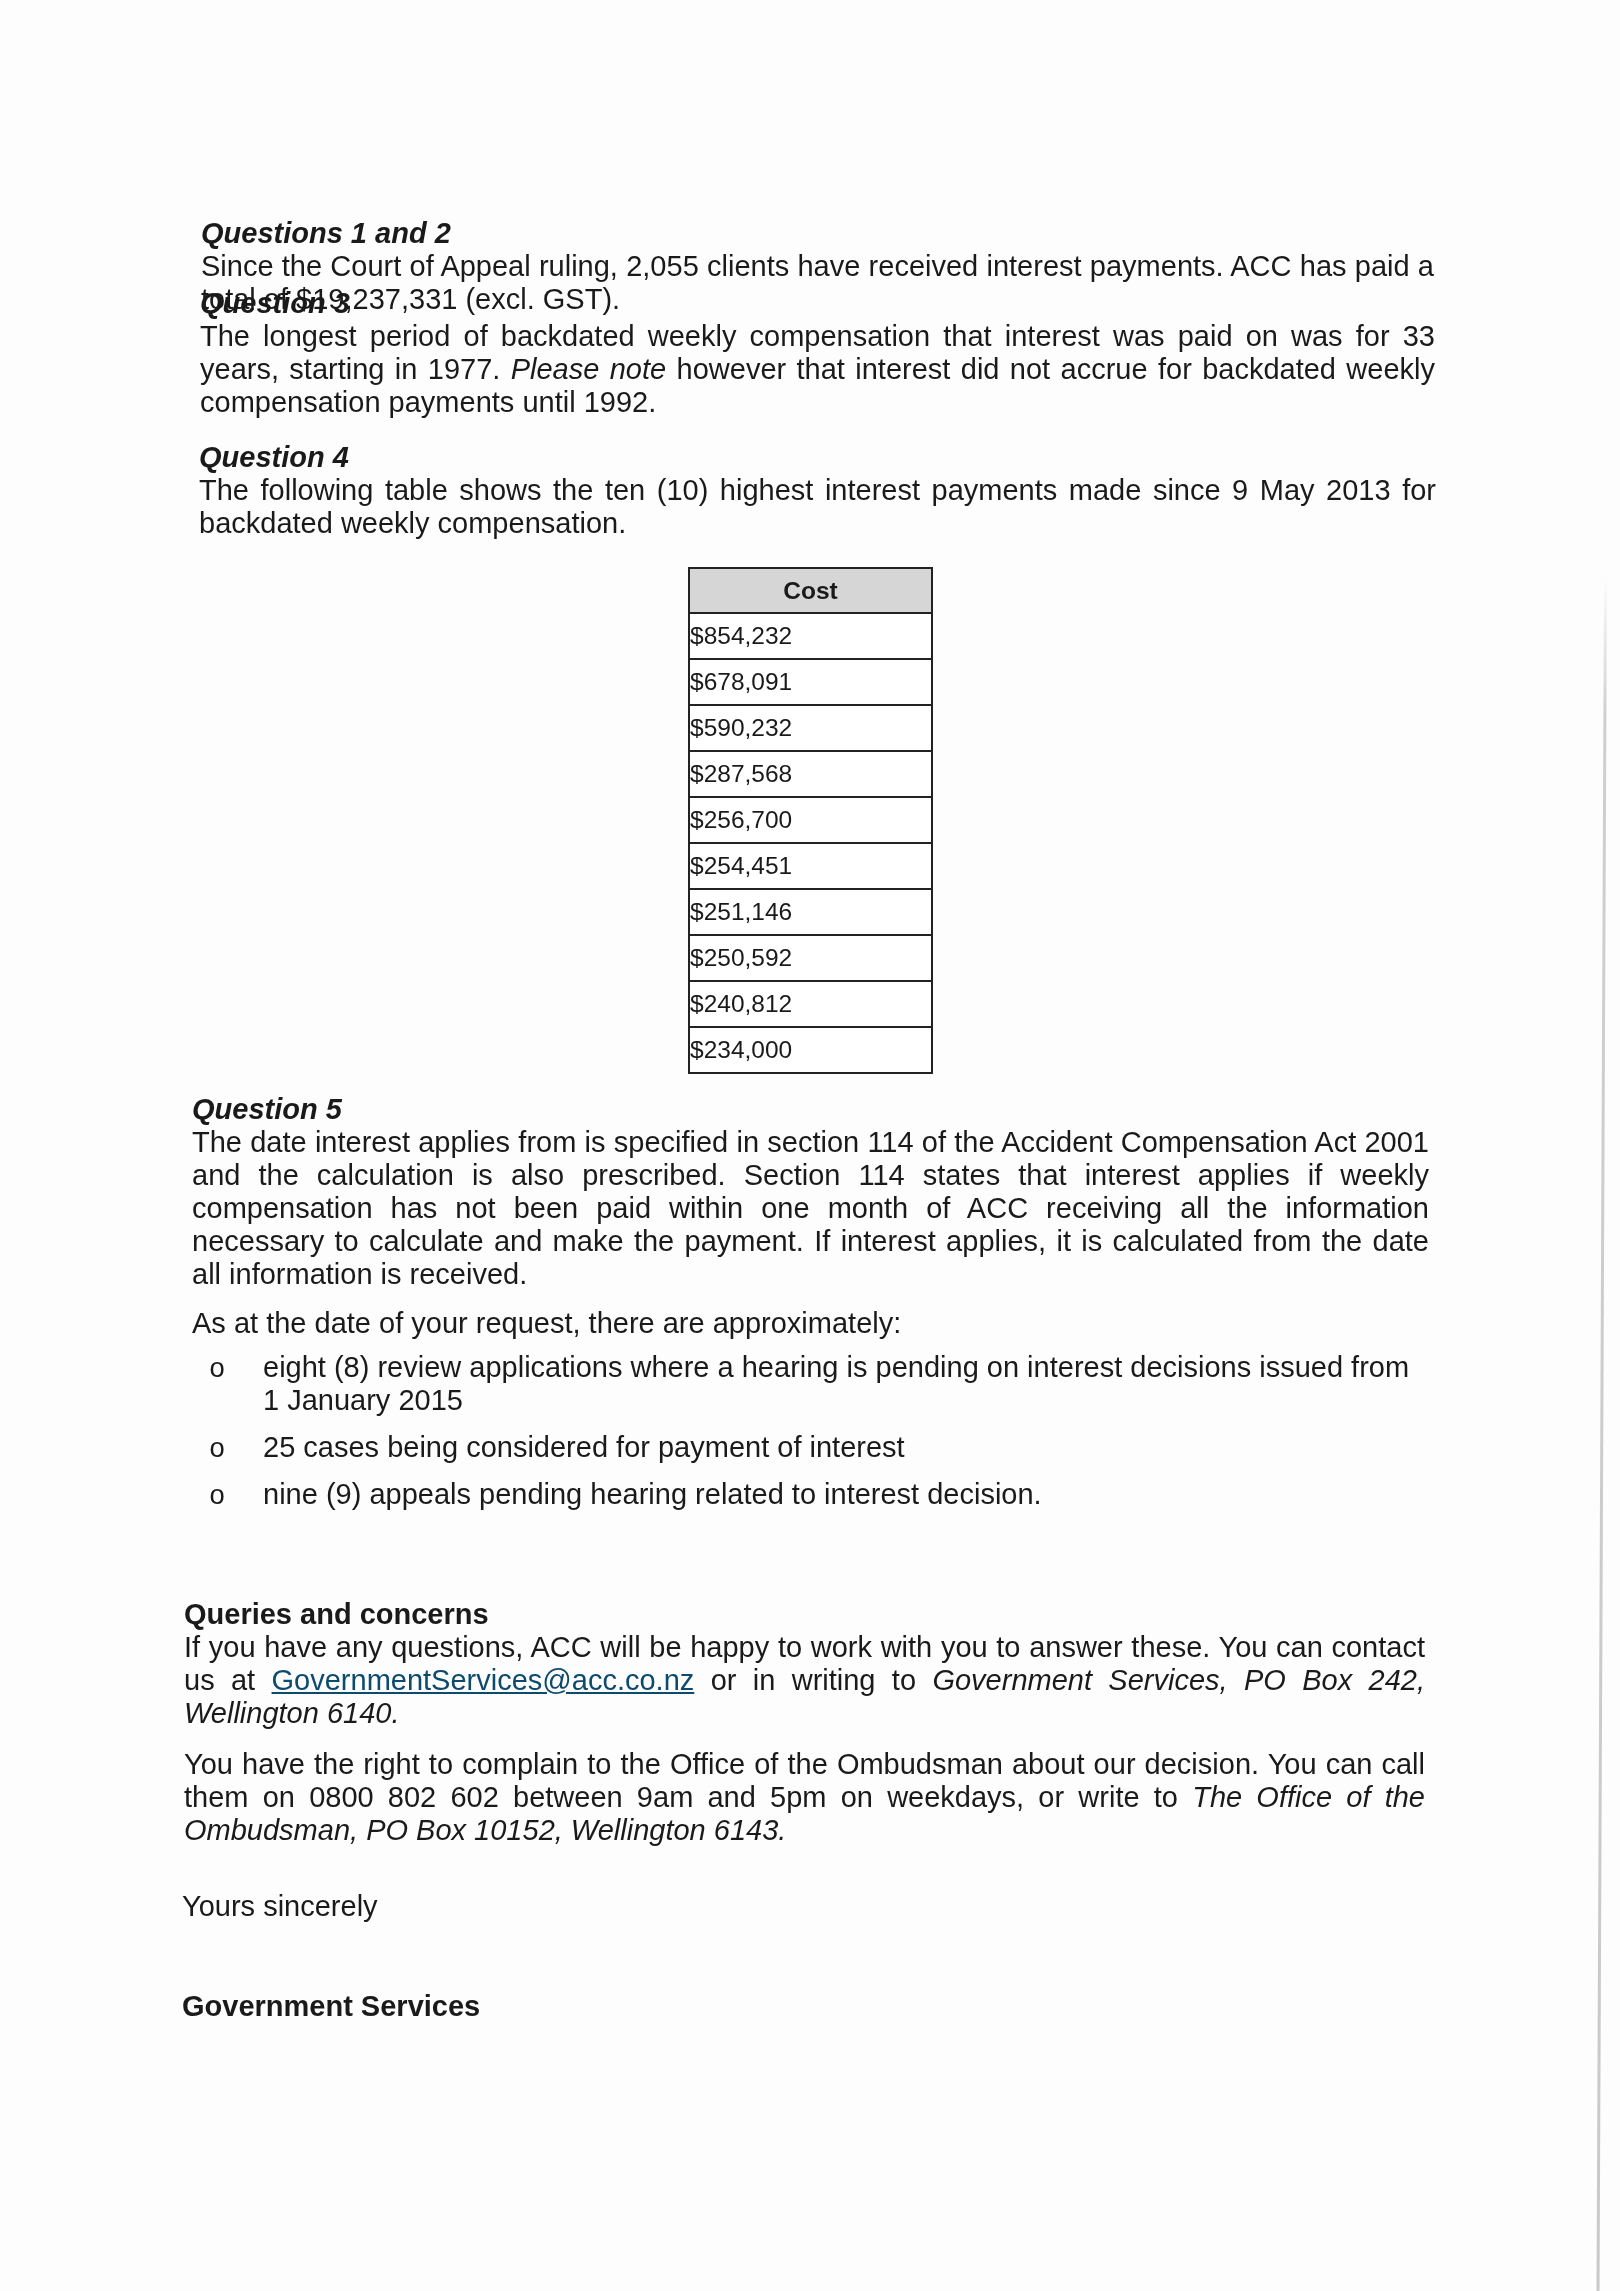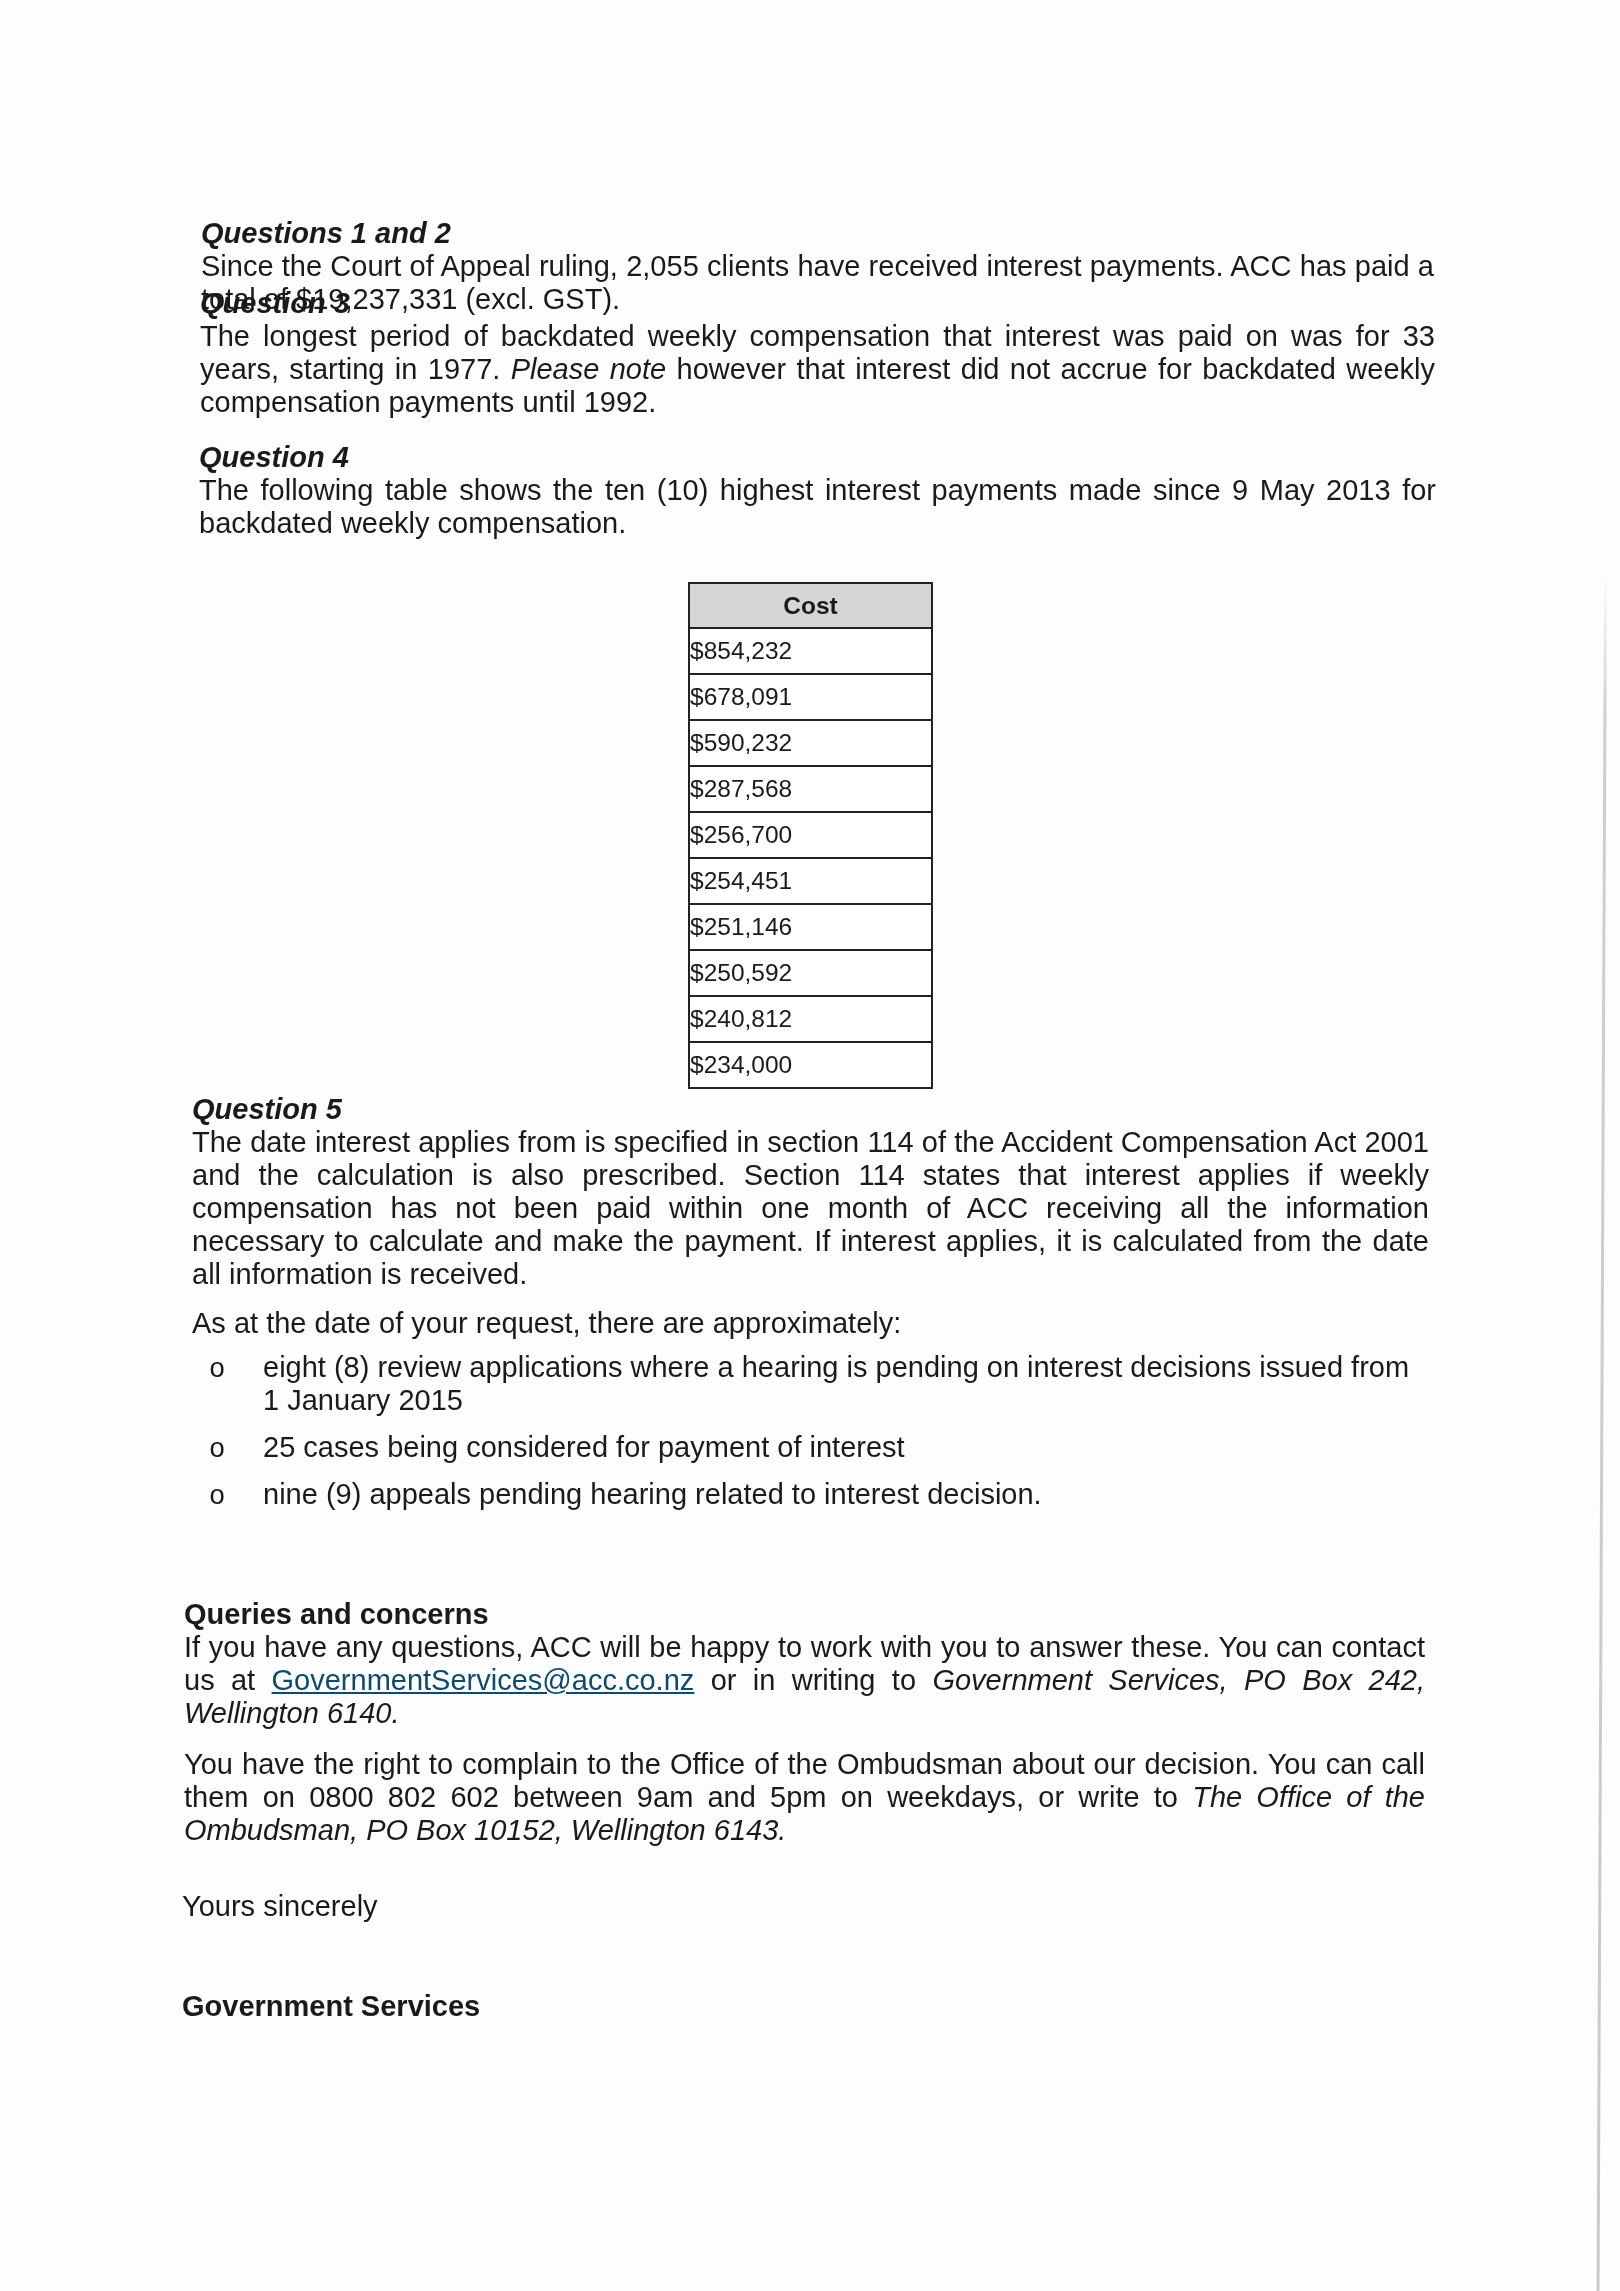--- a/index.html
+++ b/index.html
@@ -8,21 +8,21 @@
     .page { position: absolute; left: 0; top: 0; width: 1620px; height: 2292px; background: #fdfdfd; }
     .scan-edge { position: absolute; left: 1604px; top: 578px; width: 2.9px; height: 1713px;
                  background: linear-gradient(to bottom, rgba(200,200,200,0), #cfcfcf 8%, #c9c9c9 100%);
                  transform: rotate(0.25deg); transform-origin: top; }
     .block { position: absolute; left: 0; width: 1431px; }
     .heading-ital { font-weight: bold; font-style: italic; font-size: 29px; line-height: 33px; margin: 0; }
     .heading-bold { font-weight: bold; font-size: 29px; line-height: 33px; margin: 0; }
     .para { font-size: 29px; line-height: 33px; margin: 0; text-align: justify; text-align-last: left; }
     .para i { font-style: italic; }
     .email { text-decoration: underline; color: #0c4a6e; }
-    table.cost { position: absolute; left: 688px; top: 582px; width: 245px; border-collapse: collapse;
+    table.cost { position: absolute; left: 688px; top: 567px; width: 245px; border-collapse: collapse;
                  font-size: 24.5px; border-radius: 28px; }
     table.cost th { background: #d6d6d6; font-weight: bold; height: 43px; border: 2px solid #222;
                     text-align: center; padding: 0; }
     table.cost td { height: 44px; border: 2px solid #222; text-align: left; padding: 0; vertical-align: middle;
                     background: #fff; }
     ul.bullets { list-style: none; margin: 0; padding: 0; }
     ul.bullets li { position: relative; padding-left: 71px; font-size: 29px; line-height: 33px; margin-bottom: 13.7px; }
     ul.bullets li .b { position: absolute; left: 17.6px; top: 0; font-size: 27.4px; }
   </style>
 </head>

